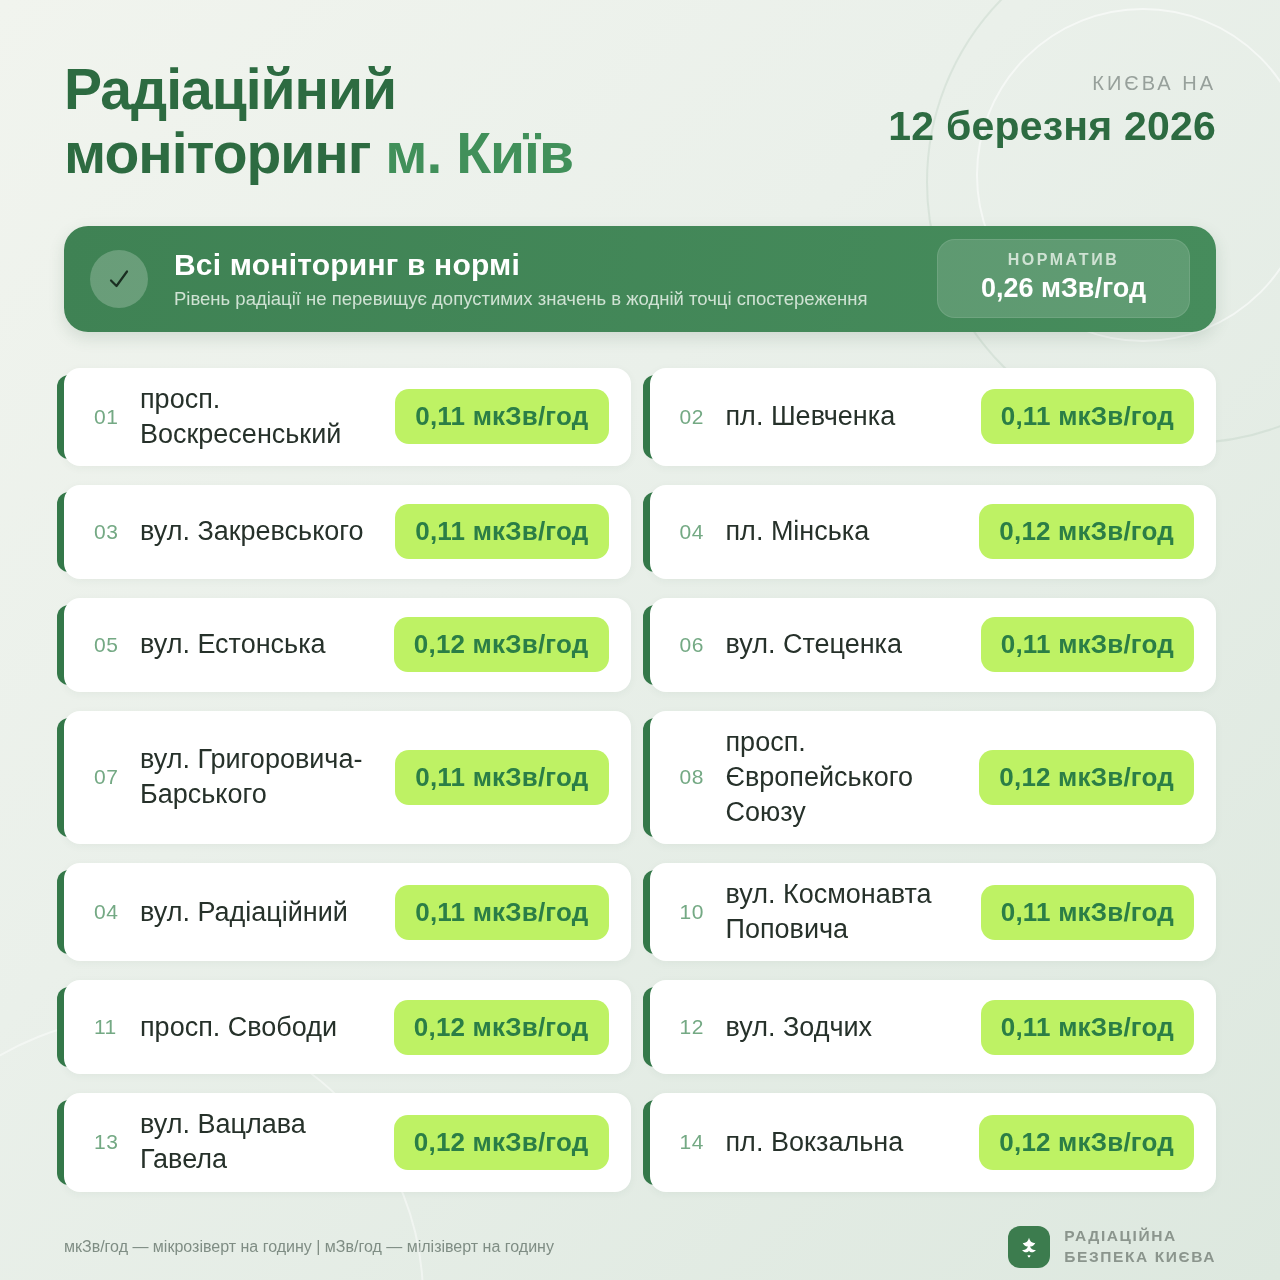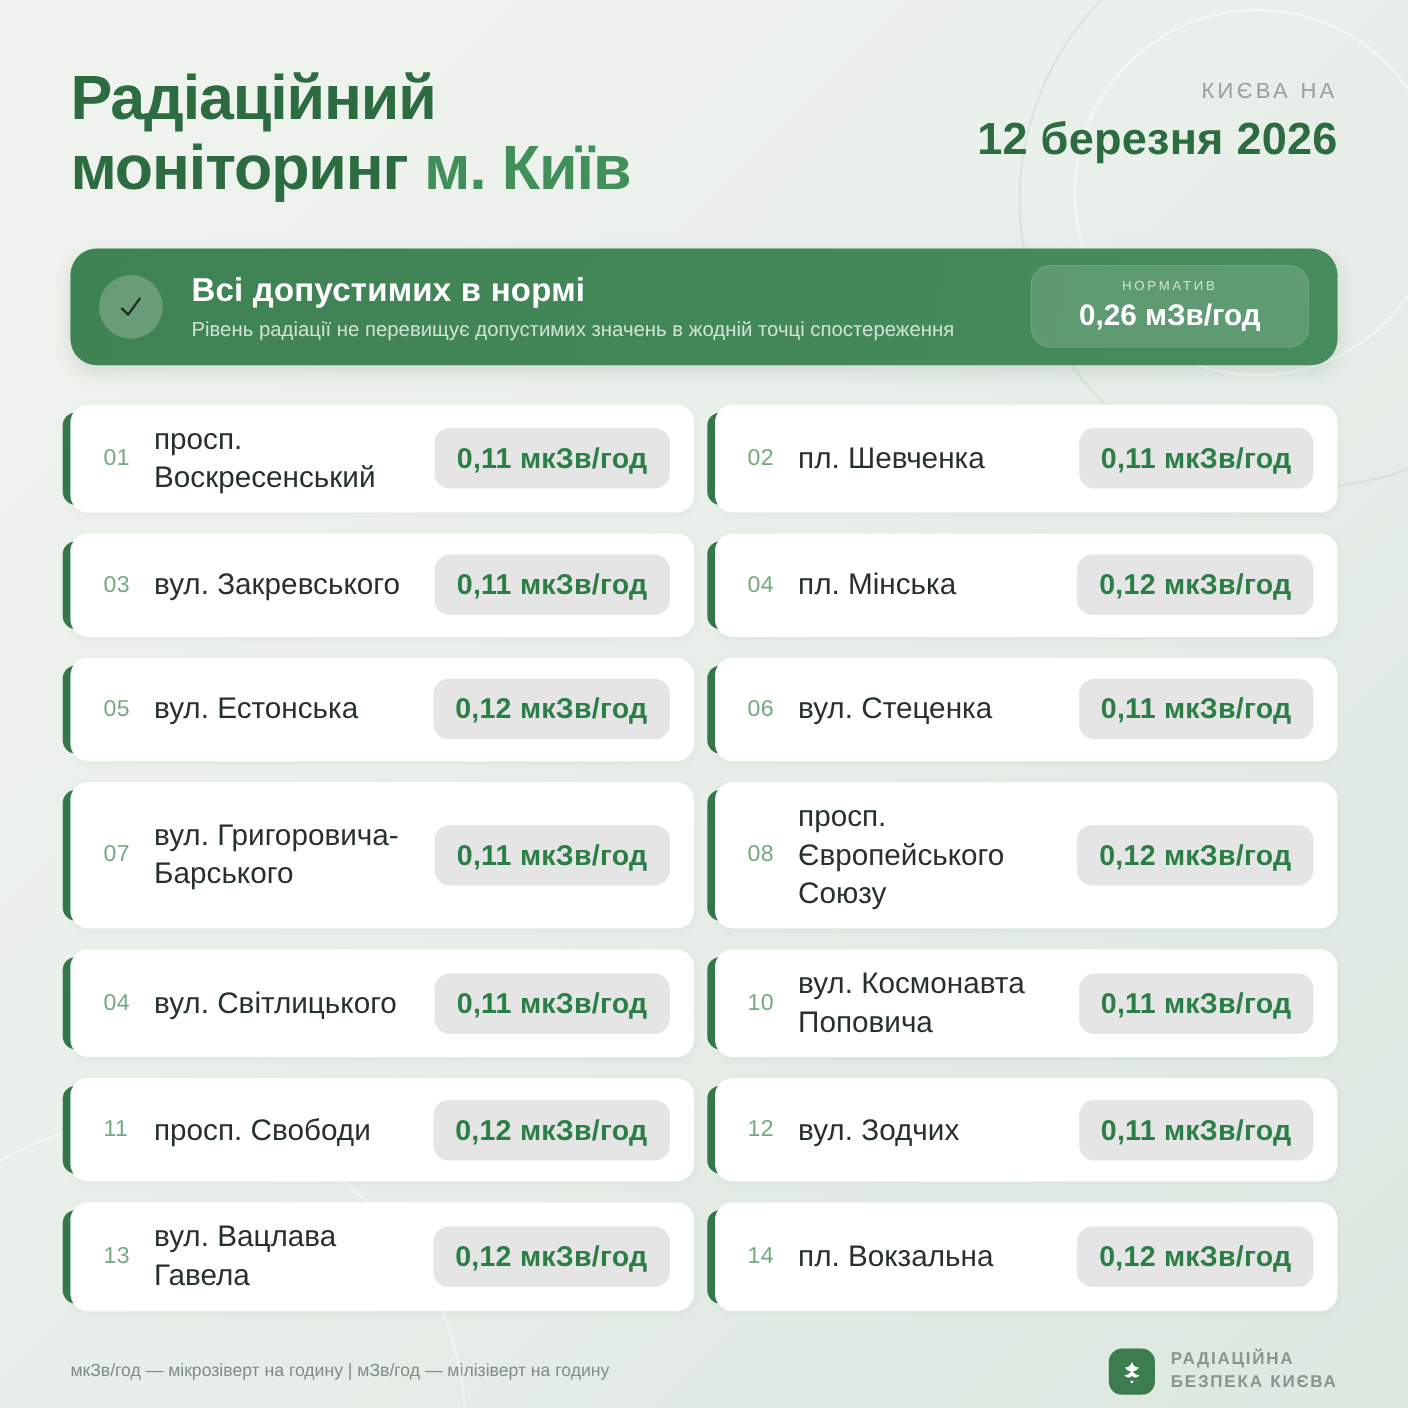--- a/index.html
+++ b/index.html
@@ -49,21 +49,21 @@
   .banner-subtitle{font-size:18.5px;color:#cfe2d3;margin-top:6px;}
   .norm-box{
     flex:0 0 auto;
     min-width:215px;
     background:rgba(255,255,255,0.14);
     border:1px solid rgba(255,255,255,0.10);
     border-radius:18px;
     text-align:center;
     padding:11px 18px 13px 18px;
   }
-  .norm-label{font-size:12px;letter-spacing:2.5px;color:#cfe2d3;font-weight:400;}
+  .norm-label{font-size:16px;letter-spacing:2.5px;color:#cfe2d3;font-weight:700;}
   .norm-value{font-size:27px;font-weight:800;color:#ffffff;margin-top:4px;}
 
   
   .grid{
     margin-top:36px;
     display:grid;
     grid-template-columns:1fr 1fr;
     column-gap:22px;
     row-gap:11px;
     gap:19px;
@@ -92,21 +92,21 @@
     font-size:21px;color:#74a984;font-weight:500;letter-spacing:0.5px;
   }
   .card-name{
     flex:1 1 auto;
     font-size:27px;color:#26312a;font-weight:500;
     line-height:1.3;white-space:pre-line;
     padding-right:10px;
   }
   .card-badge{
     flex:0 0 auto;
-    background:#e5e5e5;
+    background:#bef264;
     color:#2b7e46;
     font-size:26px;font-weight:800;
     border-radius:14px;
     padding:12px 20px;
     min-width:150px;text-align:center;
     letter-spacing:0.2px;
   }
 
   
   .footer{
@@ -144,21 +144,21 @@
     </div>
   </header>
 
   <section class="banner">
     <div class="check-circle">
       <svg width="30" height="30" viewBox="0 0 30 30" fill="none">
         <path d="M7 16.5 L12.5 22 L23 7.5" stroke="#1a2e21" stroke-width="2.2" stroke-linecap="round" stroke-linejoin="round" fill="none"></path>
       </svg>
     </div>
     <div class="banner-text">
-      <div class="banner-title">Всі допустимих в нормі</div>
+      <div class="banner-title">Всі моніторинг в нормі</div>
       <div class="banner-subtitle">Рівень радіації не перевищує допустимих значень в жодній точці спостереження</div>
     </div>
     <div class="norm-box">
       <div class="norm-label">НОРМАТИВ</div>
       <div class="norm-value">0,26 мЗв/год</div>
     </div>
   </section>
 
   <section class="grid" id="stations-grid">
     <div class="card">
@@ -224,21 +224,21 @@
         <span class="card-num">08</span>
         <span class="card-name">просп.
 Європейського Союзу</span>
         <span class="card-badge">0,12 мкЗв/год</span>
       </div>
     </div>
 
     <div class="card">
       <div class="card-inner">
         <span class="card-num">04</span>
-        <span class="card-name">вул. Світлицького</span>
+        <span class="card-name">вул. Радіаційний</span>
         <span class="card-badge">0,11 мкЗв/год</span>
       </div>
     </div>
 
     <div class="card">
       <div class="card-inner">
         <span class="card-num">10</span>
         <span class="card-name">вул. Космонавта
 Поповича</span>
         <span class="card-badge">0,11 мкЗв/год</span>

